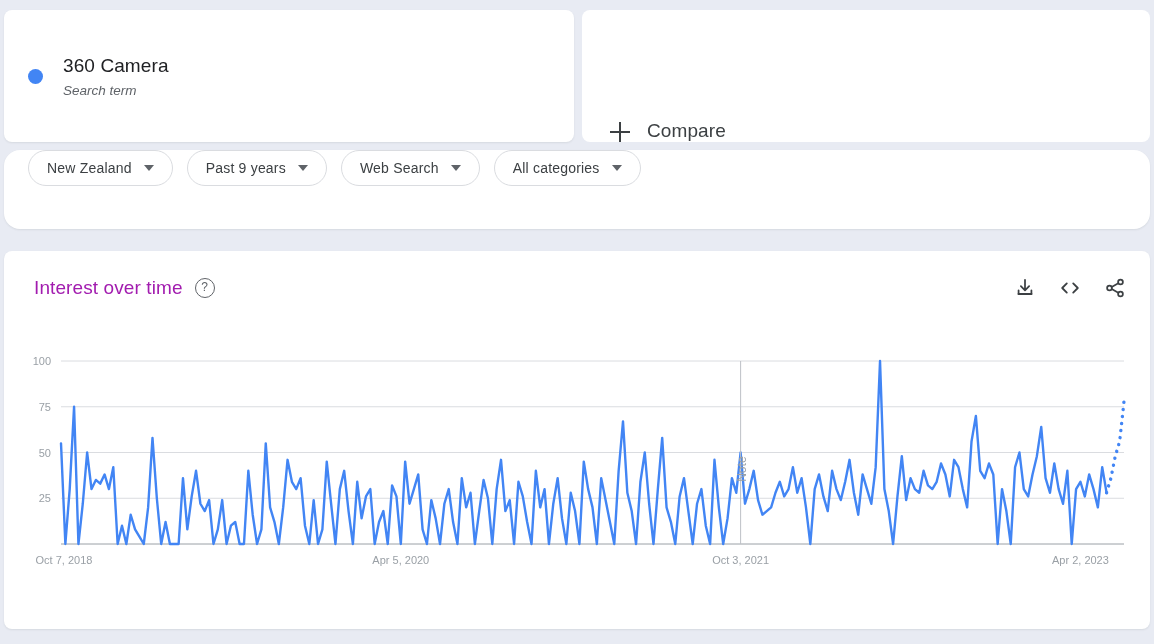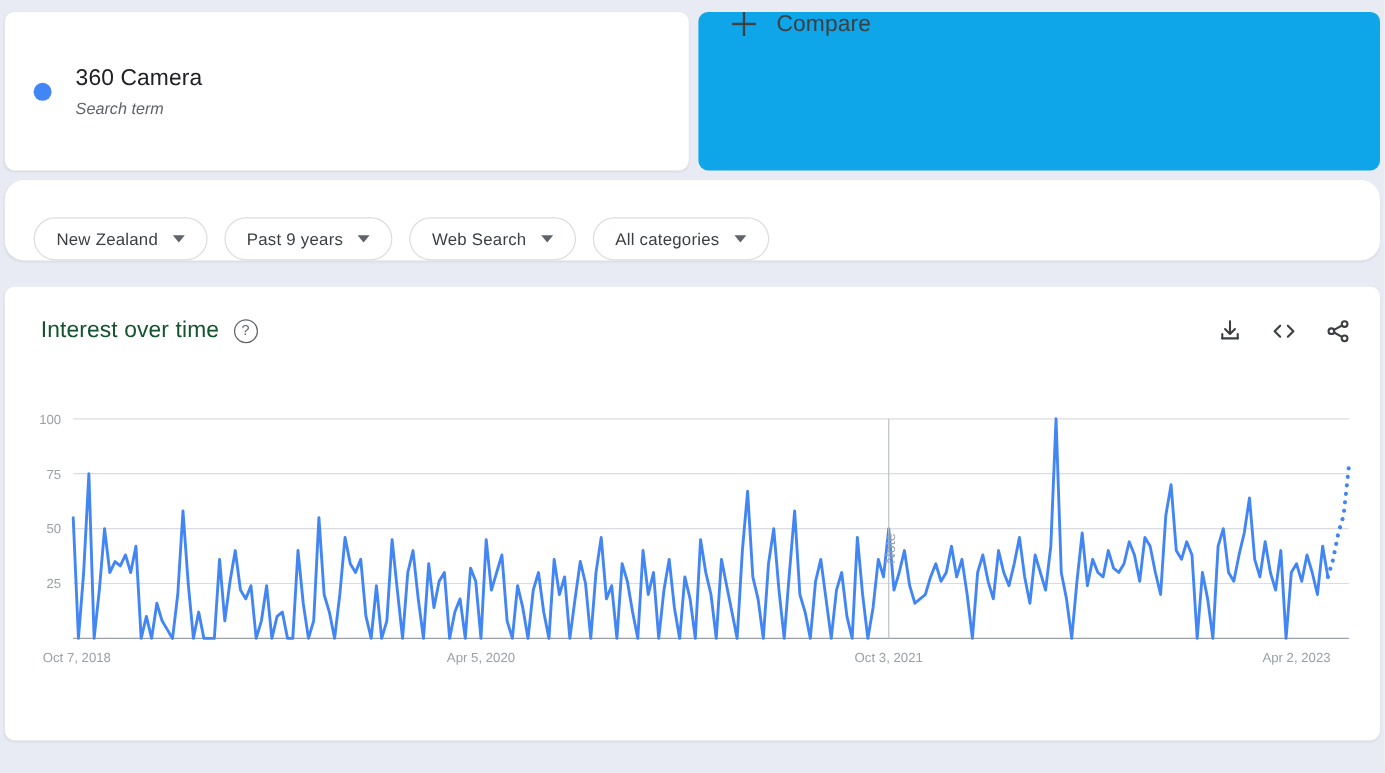--- a/index.html
+++ b/index.html
@@ -51,24 +51,24 @@
   .term-sub {
     font-size: 13.5px;
     color: #5f6368;
     margin-top: 5px;
     line-height: 16px;
     font-style: italic;
   }
   .compare-card {
     flex: 1;
     margin-right: 4px;
-    background: #0ea5e9;
+    background: #ffffff;
     border-radius: 8px;
     display: flex;
-    align-items: flex-start;
+    align-items: flex-end;
     padding-left: 28px;
     box-sizing: border-box;
     cursor: pointer;
   }
   .plus-icon {
     position: relative;
     width: 20px; height: 20px;
     margin-right: 17px;
     flex: 0 0 auto;
   }
@@ -83,23 +83,23 @@
     font-size: 19px;
     color: #3c4043;
     letter-spacing: .1px;
   }
 
   
   .filter-bar {
     margin: 8px 4px 0 4px;
     background: #fff;
     border-radius: 16px;
-    height: 67px;
-    display: flex;
-    align-items: flex-end;
+    height: 79px;
+    display: flex;
+    align-items: flex-start;
     padding-left: 24px;
     box-sizing: border-box;
     box-shadow: 0 1px 2px rgba(60,64,67,.10);
   }
   .chip {
     height: 36px;
     border: 1px solid #dadce0;
     border-radius: 18px;
     display: flex;
     align-items: center;
@@ -134,21 +134,21 @@
     position: relative;
     box-shadow: 0 1px 2px rgba(60,64,67,.10);
   }
   .chart-header {
     display: flex;
     align-items: center;
     padding: 26px 24px 0 30px;
   }
   .chart-title {
     font-size: 19px;
-    color: #14532d;
+    color: #a21caf;
     letter-spacing: .1px;
   }
   .help-icon {
     width: 18px; height: 18px;
     border: 1.4px solid #5f6368;
     border-radius: 50%;
     color: #5f6368;
     font-size: 12px;
     line-height: 17px;
     text-align: center;

